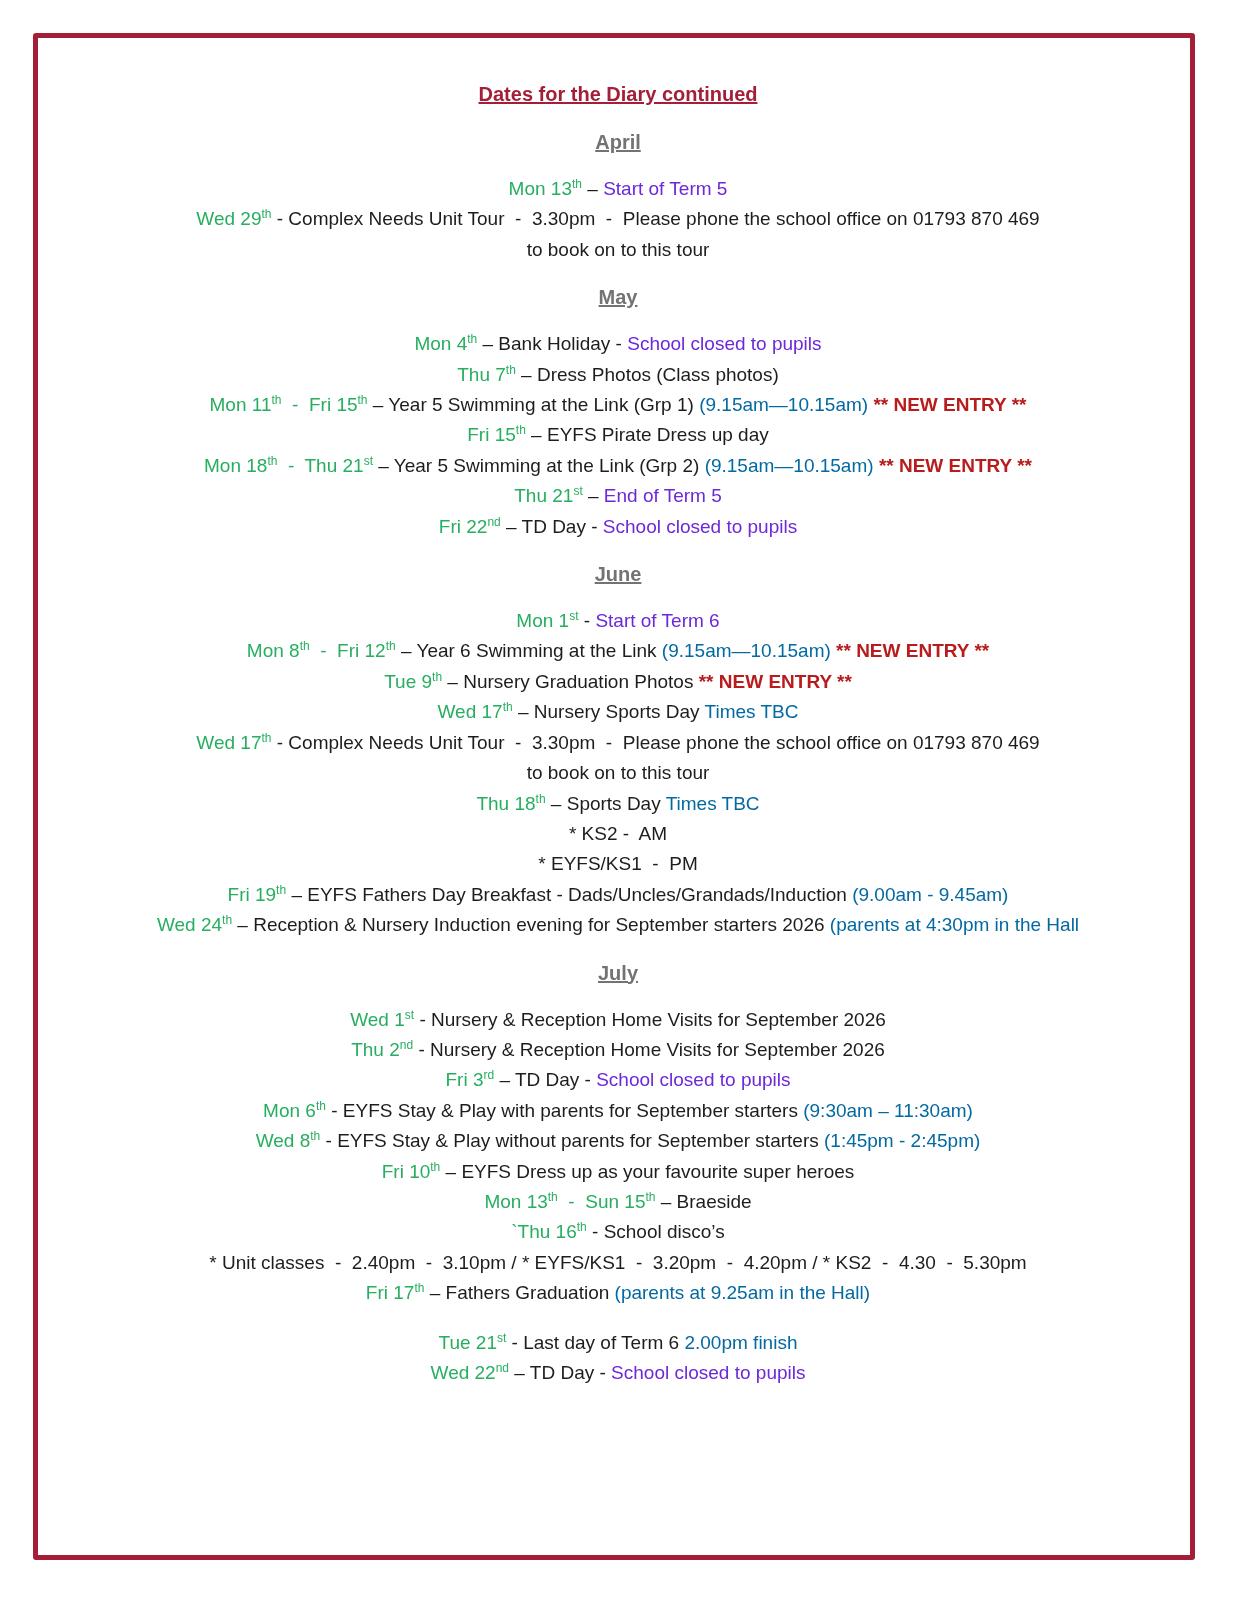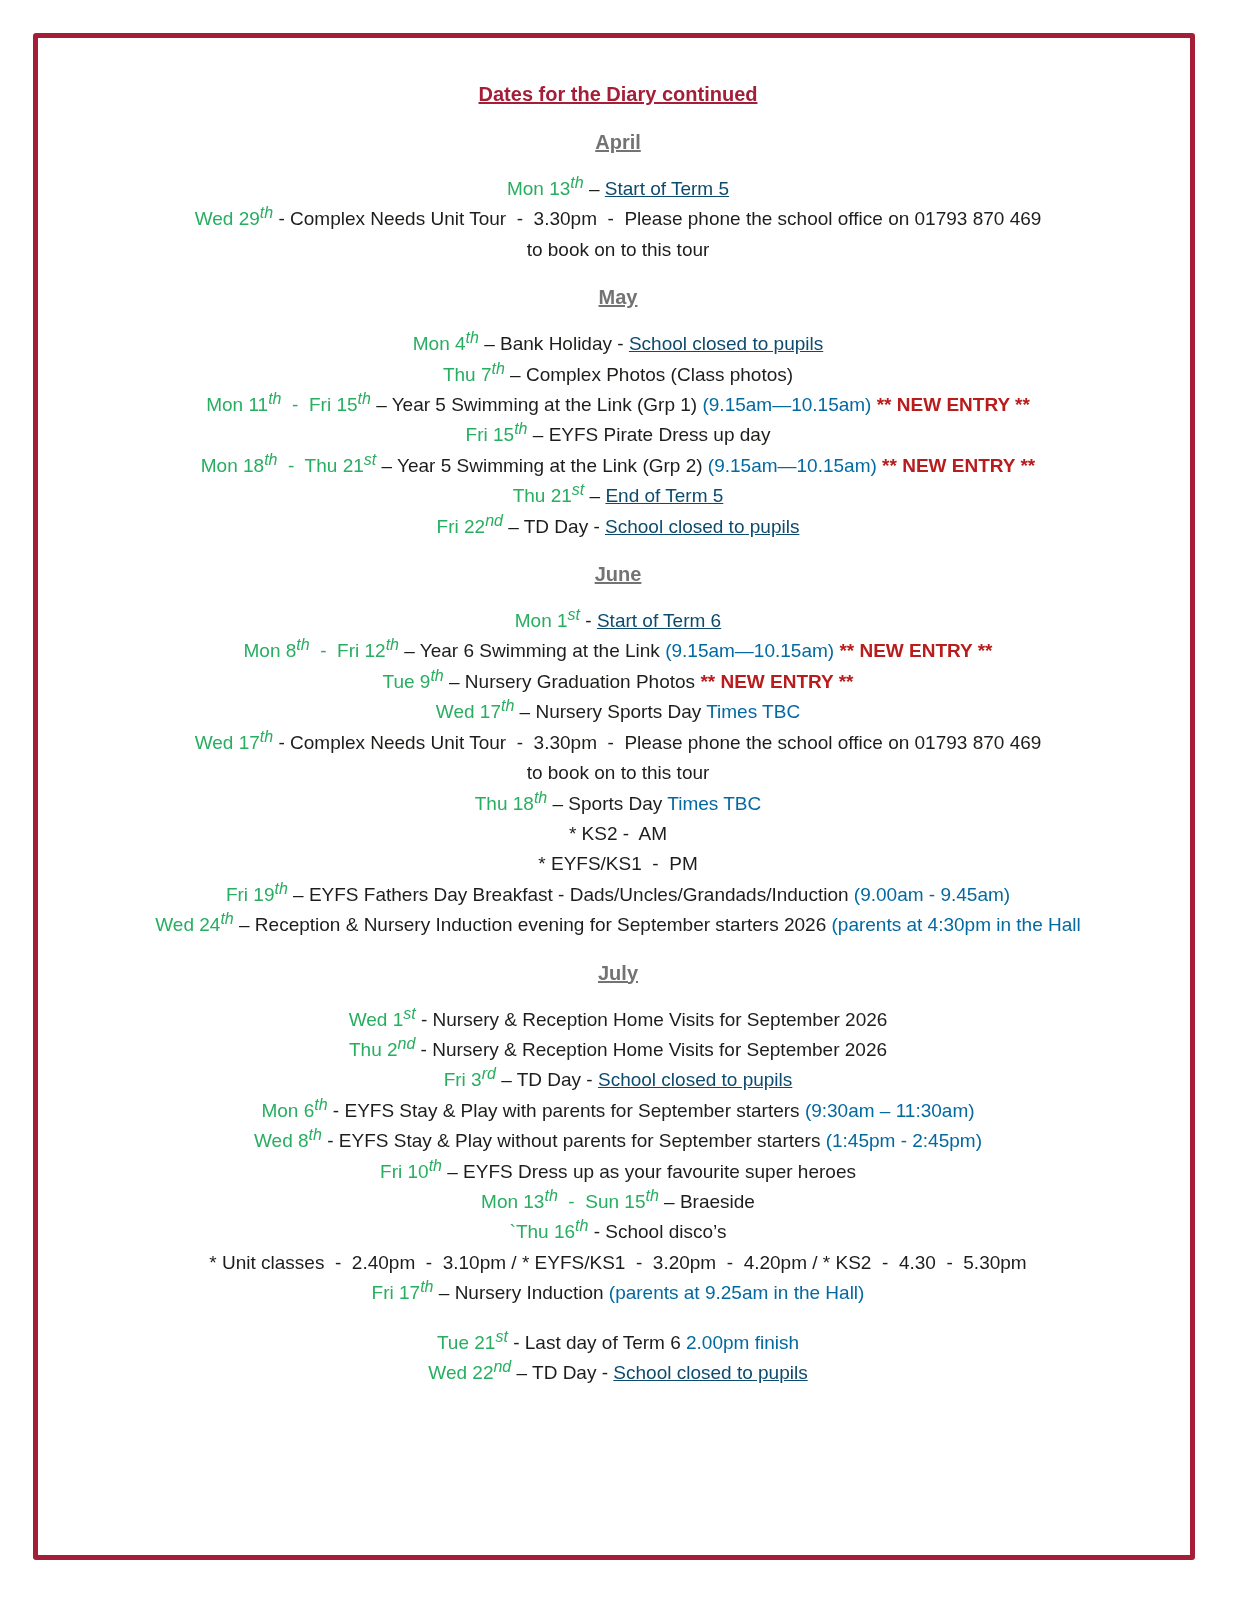--- a/index.html
+++ b/index.html
@@ -54,44 +54,43 @@
     line-height: 30.4px;
     white-space: pre-wrap;
   }
   .line.spacer {
     height: 19px;
     line-height: 19px;
   }
   .seg-black { color: #1d1d1b; }
   .seg-green { color: #27ae60; }
   .seg-red   { color: #0369a1; }
-  .seg-red-u { color: #0c4a6e; text-decoration: underline; }
+  .seg-red-u { color: #6d28d9; }
   .seg-blue  { color: #b91c1c; font-weight: bold; }
   .sup {
-    font-size: 16px;
+    font-size: 12px;
     vertical-align: 7px;
     line-height: 0;
-    font-style: italic;
   }
 </style>
 </head>
 <body>
 
 <div class="page-border"></div>
 
 <div class="content">
   <div class="doc-title">Dates for the Diary continued</div>
   <div>
       <div class="month-heading">April</div>
       <div class="line"><span class="seg-green">Mon 13</span><span class="seg-green sup">th</span><span class="seg-black"> – </span><span class="seg-red-u">Start of Term 5</span></div>
       <div class="line"><span class="seg-green">Wed 29</span><span class="seg-green sup">th</span><span class="seg-black"> - Complex Needs Unit Tour  -  3.30pm  -  Please phone the school office on 01793 870 469</span></div>
       <div class="line"><span class="seg-black">to book on to this tour</span></div>
       <div class="month-heading">May</div>
       <div class="line"><span class="seg-green">Mon 4</span><span class="seg-green sup">th</span><span class="seg-black"> – Bank Holiday - </span><span class="seg-red-u">School closed to pupils</span></div>
-      <div class="line"><span class="seg-green">Thu 7</span><span class="seg-green sup">th</span><span class="seg-black"> – Complex Photos (Class photos)</span></div>
+      <div class="line"><span class="seg-green">Thu 7</span><span class="seg-green sup">th</span><span class="seg-black"> – Dress Photos (Class photos)</span></div>
       <div class="line"><span class="seg-green">Mon 11</span><span class="seg-green sup">th</span><span class="seg-green">  -  Fri 15</span><span class="seg-green sup">th</span><span class="seg-black"> – Year 5 Swimming at the Link (Grp 1) </span><span class="seg-red">(9.15am—10.15am)</span><span class="seg-black"> </span><span class="seg-blue">** NEW ENTRY **</span></div>
       <div class="line"><span class="seg-green">Fri 15</span><span class="seg-green sup">th</span><span class="seg-black"> – EYFS Pirate Dress up day</span></div>
       <div class="line"><span class="seg-green">Mon 18</span><span class="seg-green sup">th</span><span class="seg-green">  -  Thu 21</span><span class="seg-green sup">st</span><span class="seg-black"> – Year 5 Swimming at the Link (Grp 2) </span><span class="seg-red">(9.15am—10.15am)</span><span class="seg-black"> </span><span class="seg-blue">** NEW ENTRY **</span></div>
       <div class="line"><span class="seg-green">Thu 21</span><span class="seg-green sup">st</span><span class="seg-black"> – </span><span class="seg-red-u">End of Term 5</span></div>
       <div class="line"><span class="seg-green">Fri 22</span><span class="seg-green sup">nd</span><span class="seg-black"> – TD Day - </span><span class="seg-red-u">School closed to pupils</span></div>
       <div class="month-heading">June</div>
       <div class="line"><span class="seg-green">Mon 1</span><span class="seg-green sup">st</span><span class="seg-black"> - </span><span class="seg-red-u">Start of Term 6</span></div>
       <div class="line"><span class="seg-green">Mon 8</span><span class="seg-green sup">th</span><span class="seg-green">  -  Fri 12</span><span class="seg-green sup">th</span><span class="seg-black"> – Year 6 Swimming at the Link </span><span class="seg-red">(9.15am—10.15am)</span><span class="seg-black"> </span><span class="seg-blue">** NEW ENTRY **</span></div>
       <div class="line"><span class="seg-green">Tue 9</span><span class="seg-green sup">th</span><span class="seg-black"> – Nursery Graduation Photos </span><span class="seg-blue">** NEW ENTRY **</span></div>
       <div class="line"><span class="seg-green">Wed 17</span><span class="seg-green sup">th</span><span class="seg-black"> – Nursery Sports Day </span><span class="seg-red">Times TBC</span></div>
@@ -105,18 +104,18 @@
       <div class="month-heading">July</div>
       <div class="line"><span class="seg-green">Wed 1</span><span class="seg-green sup">st</span><span class="seg-black"> - Nursery &amp; Reception Home Visits for September 2026</span></div>
       <div class="line"><span class="seg-green">Thu 2</span><span class="seg-green sup">nd</span><span class="seg-black"> - Nursery &amp; Reception Home Visits for September 2026</span></div>
       <div class="line"><span class="seg-green">Fri 3</span><span class="seg-green sup">rd</span><span class="seg-black"> – TD Day - </span><span class="seg-red-u">School closed to pupils</span></div>
       <div class="line"><span class="seg-green">Mon 6</span><span class="seg-green sup">th</span><span class="seg-black"> - EYFS Stay &amp; Play with parents for September starters </span><span class="seg-red">(9:30am – 11:30am)</span></div>
       <div class="line"><span class="seg-green">Wed 8</span><span class="seg-green sup">th</span><span class="seg-black"> - EYFS Stay &amp; Play without parents for September starters </span><span class="seg-red">(1:45pm - 2:45pm)</span></div>
       <div class="line"><span class="seg-green">Fri 10</span><span class="seg-green sup">th</span><span class="seg-black"> – EYFS Dress up as your favourite super heroes</span></div>
       <div class="line"><span class="seg-green">Mon 13</span><span class="seg-green sup">th</span><span class="seg-green">  -  Sun 15</span><span class="seg-green sup">th</span><span class="seg-black"> – Braeside</span></div>
       <div class="line"><span class="seg-green">`Thu 16</span><span class="seg-green sup">th</span><span class="seg-black"> - School disco’s</span></div>
       <div class="line"><span class="seg-black">* Unit classes  -  2.40pm  -  3.10pm / * EYFS/KS1  -  3.20pm  -  4.20pm / * KS2  -  4.30  -  5.30pm</span></div>
-      <div class="line"><span class="seg-green">Fri 17</span><span class="seg-green sup">th</span><span class="seg-black"> – Nursery Induction </span><span class="seg-red">(parents at 9.25am in the Hall)</span></div>
+      <div class="line"><span class="seg-green">Fri 17</span><span class="seg-green sup">th</span><span class="seg-black"> – Fathers Graduation </span><span class="seg-red">(parents at 9.25am in the Hall)</span></div>
       <div class="line spacer"></div>
       <div class="line"><span class="seg-green">Tue 21</span><span class="seg-green sup">st</span><span class="seg-black"> - Last day of Term 6 </span><span class="seg-red">2.00pm finish</span></div>
       <div class="line"><span class="seg-green">Wed 22</span><span class="seg-green sup">nd</span><span class="seg-black"> – TD Day - </span><span class="seg-red-u">School closed to pupils</span></div>
     </div>
 </div>
 
 </body></html>

